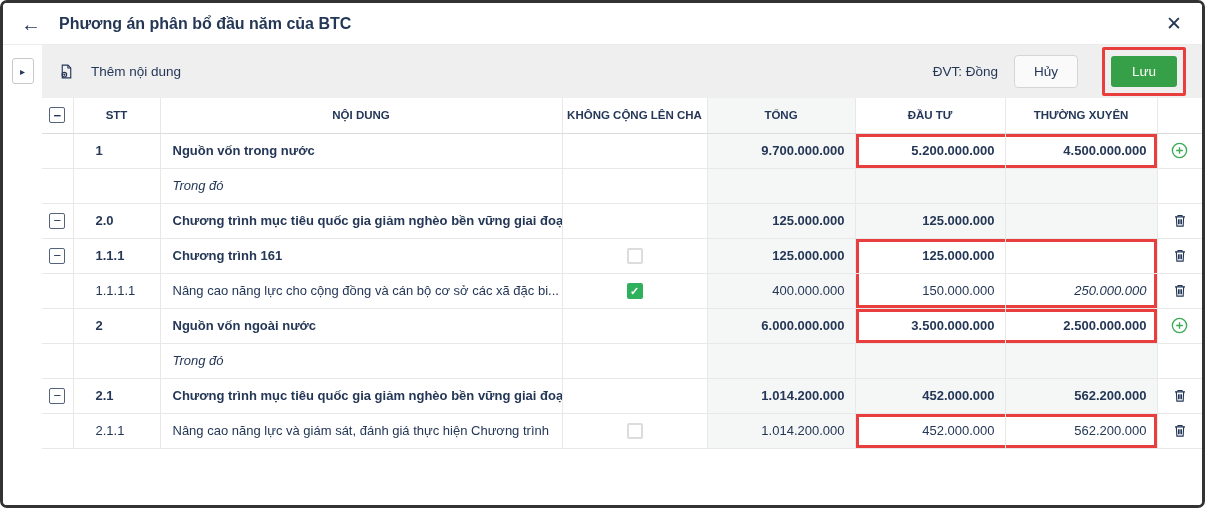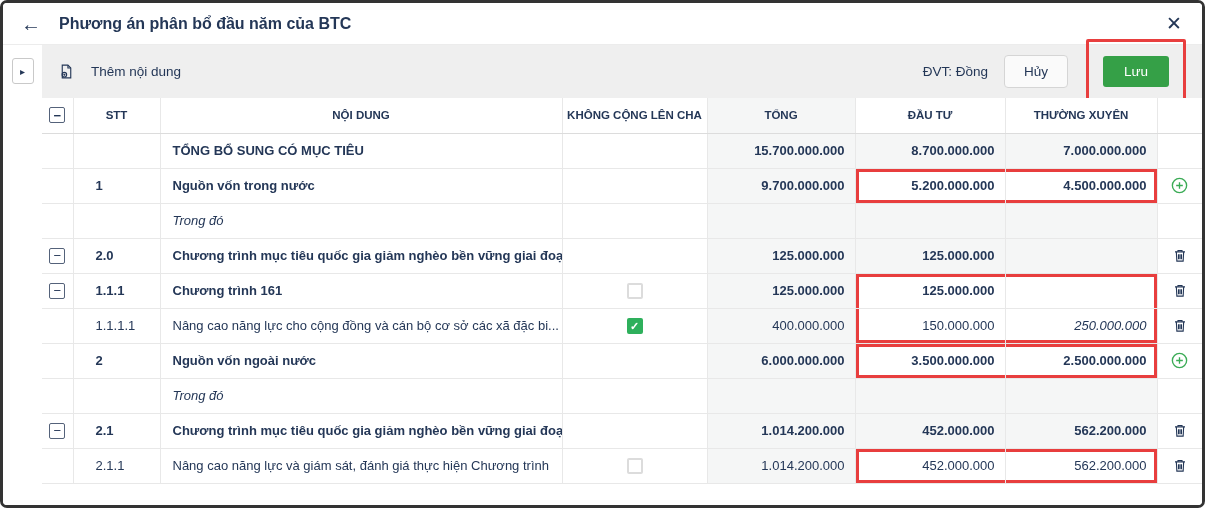--- a/index.html
+++ b/index.html
@@ -30,21 +30,21 @@
     background:#fff;color:var(--navy);font-size:10px;display:flex;align-items:center;justify-content:center;cursor:pointer;}
   .main{flex:1;display:flex;flex-direction:column;min-width:0;}
   
   .toolbar{height:53px;flex:0 0 53px;background:#efefef;display:flex;align-items:center;
     padding:0 16px;}
   .add-content{display:flex;align-items:center;gap:16px;font-size:13.5px;color:var(--navy);cursor:pointer;}
   .toolbar .spacer{flex:1;}
   .dvt-label{font-size:13.5px;color:var(--navy);margin-right:16px;margin-left:30px;}
   .btn-cancel{background:#fafafa;border:1px solid #d5d5d5;border-radius:4px;padding:8px 19px;
     font-size:13.5px;color:var(--navy);cursor:pointer;font-family:inherit;}
-  .save-wrap{border:3px solid var(--red);padding:14px;margin-left:18px;border-radius:2px;}
+  .save-wrap{border:3px solid var(--red);padding:6px;margin-left:24px;border-radius:2px;}
   .btn-save{background:var(--green);border:none;border-radius:3px;padding:8px 21px;
     font-size:13.5px;color:#fff;cursor:pointer;font-family:inherit;}
   
   table{width:100%;border-collapse:collapse;table-layout:fixed;font-size:13px;color:var(--navy);}
   col.c-exp{width:31px;} col.c-stt{width:87px;} col.c-content{width:402px;}
   col.c-chk{width:145px;} col.c-tong{width:148px;} col.c-dt{width:150px;}
   col.c-tx{width:152px;} col.c-act{width:auto;}
   th{height:35px;font-size:11.5px;font-weight:bold;text-align:center;color:var(--navy);
     border-bottom:1px solid #dcdcdc;border-right:1px solid var(--line);
     white-space:nowrap;overflow:hidden;background:#fff;}
@@ -140,30 +140,20 @@
               <th>KHÔNG CỘNG LÊN CHA</th>
               <th class="gray">TỔNG</th>
               <th>ĐẦU TƯ</th>
               <th>THƯỜNG XUYÊN</th>
               <th></th>
             </tr>
           </thead>
           <tbody id="rows">
               <tr>
                 <td class="c-exp"></td>
-                <td class="c-stt"></td>
-                <td class="c-content bold">TỔNG BỔ SUNG CÓ MỤC TIÊU</td>
-                <td class="c-chk"></td>
-                <td class="num gray bold">15.700.000.000</td>
-                <td class="num gray bold">8.700.000.000</td>
-                <td class="num gray bold">7.000.000.000</td>
-                <td class="c-act"></td>
-              </tr>
-              <tr>
-                <td class="c-exp"></td>
                 <td class="c-stt bold">1</td>
                 <td class="c-content bold">Nguồn vốn trong nước</td>
                 <td class="c-chk"></td>
                 <td class="num gray bold">9.700.000.000</td>
                 <td class="num bold rb-dt-single">5.200.000.000</td>
                 <td class="num bold rb-tx-single">4.500.000.000</td>
                 <td class="c-act"><span class="icon-btn">
                     <svg width="19" height="19" viewBox="0 0 24 24" fill="none" stroke="#3aab55" stroke-width="1.7">
                       <circle cx="12" cy="12" r="9"></circle>
                       <path d="M12 7.8v8.4M7.8 12h8.4"></path>

